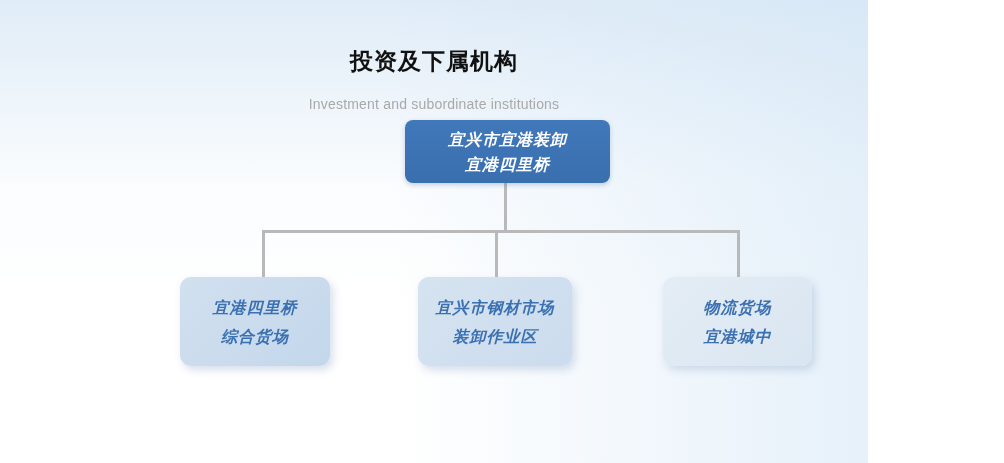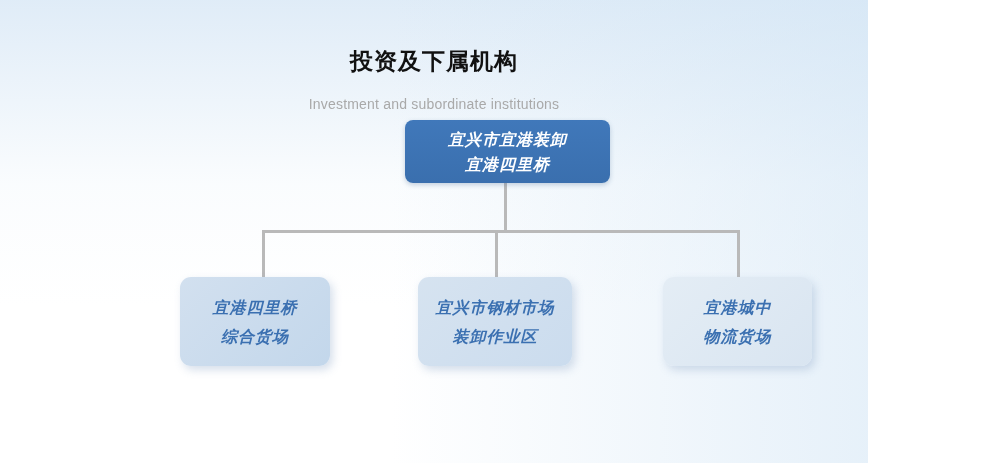--- a/index.html
+++ b/index.html
@@ -110,17 +110,17 @@
     <span class="node-line">宜港四里桥</span>
     <span class="node-line">综合货场</span>
   </div>
 
   <div class="node node-child node-child-2">
     <span class="node-line">宜兴市钢材市场</span>
     <span class="node-line">装卸作业区</span>
   </div>
 
   <div class="node node-child node-child-3">
+    <span class="node-line">物流货场</span>
     <span class="node-line">宜港城中</span>
-    <span class="node-line">物流货场</span>
   </div>
 
 </div>
 
 </body></html>

